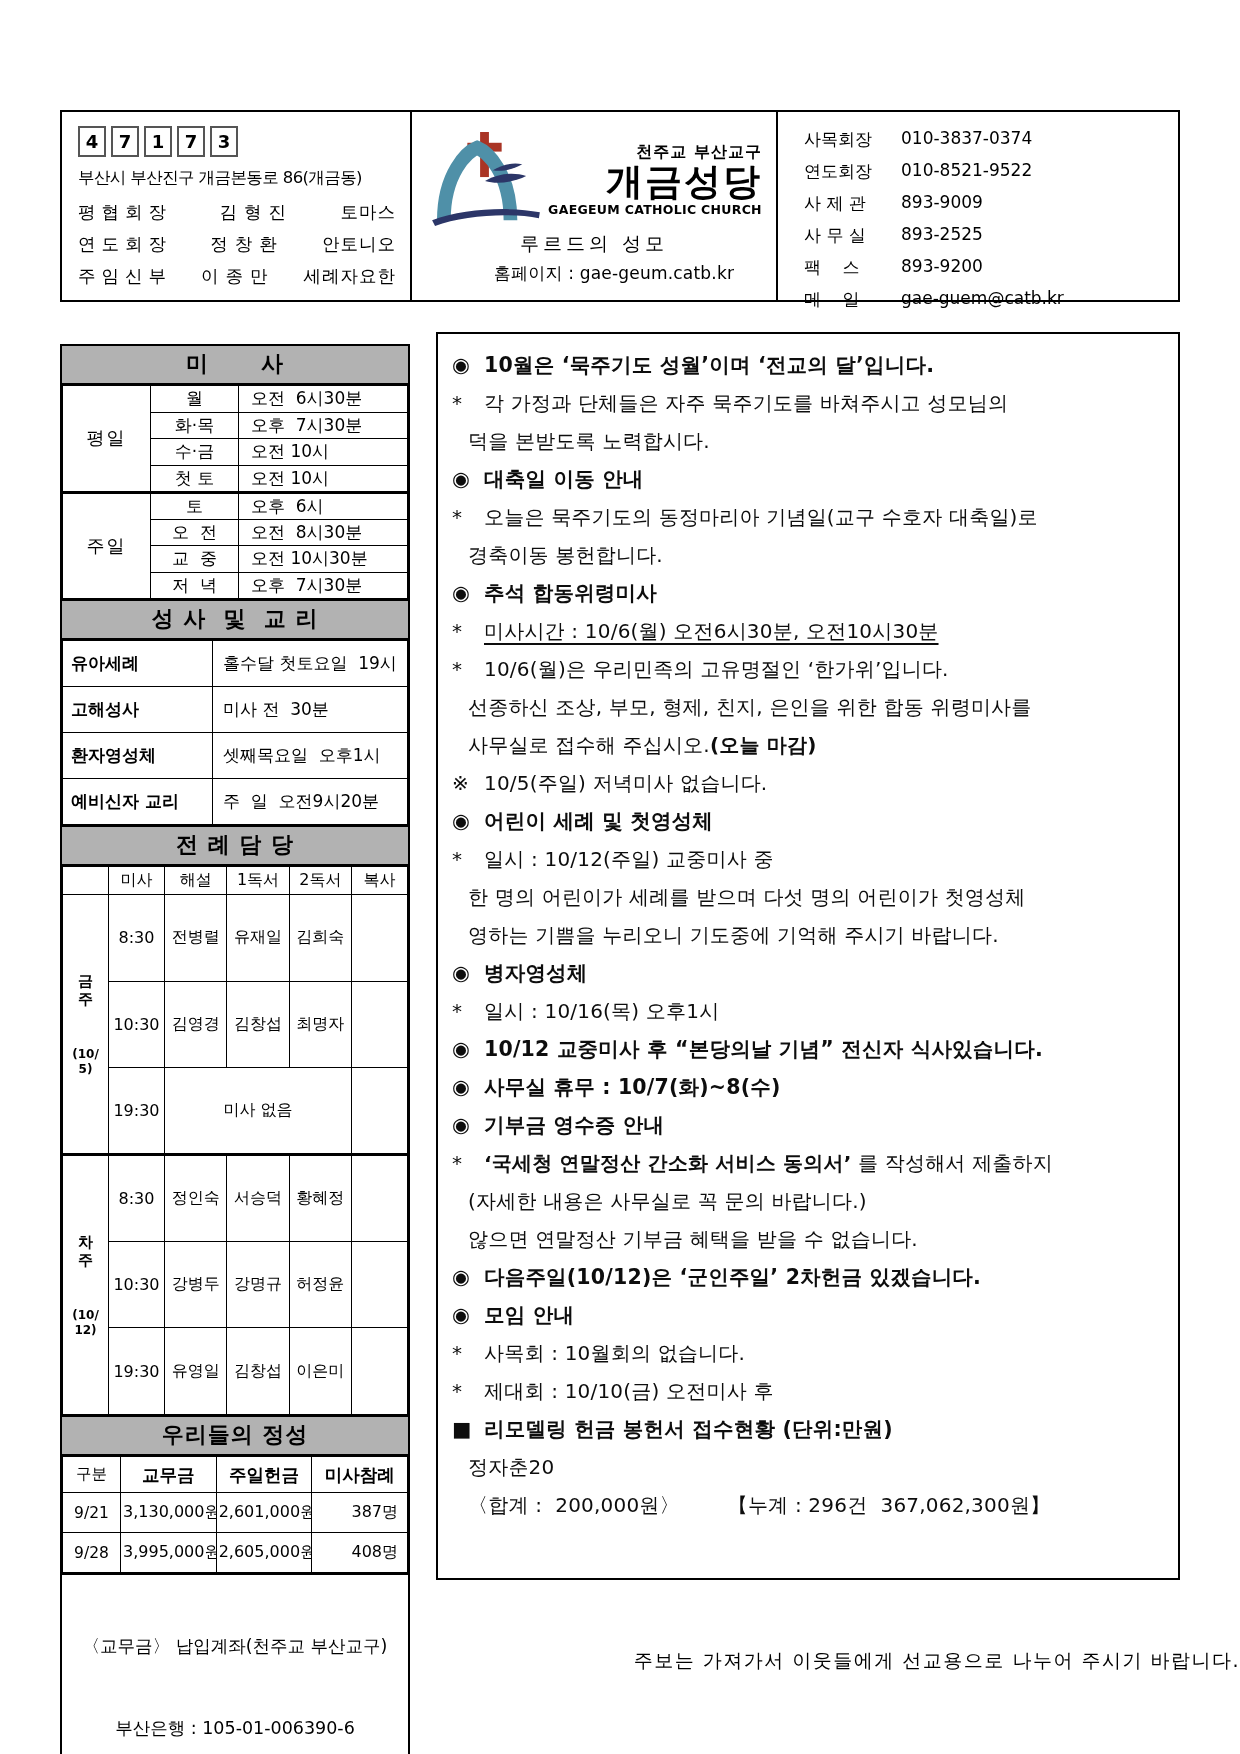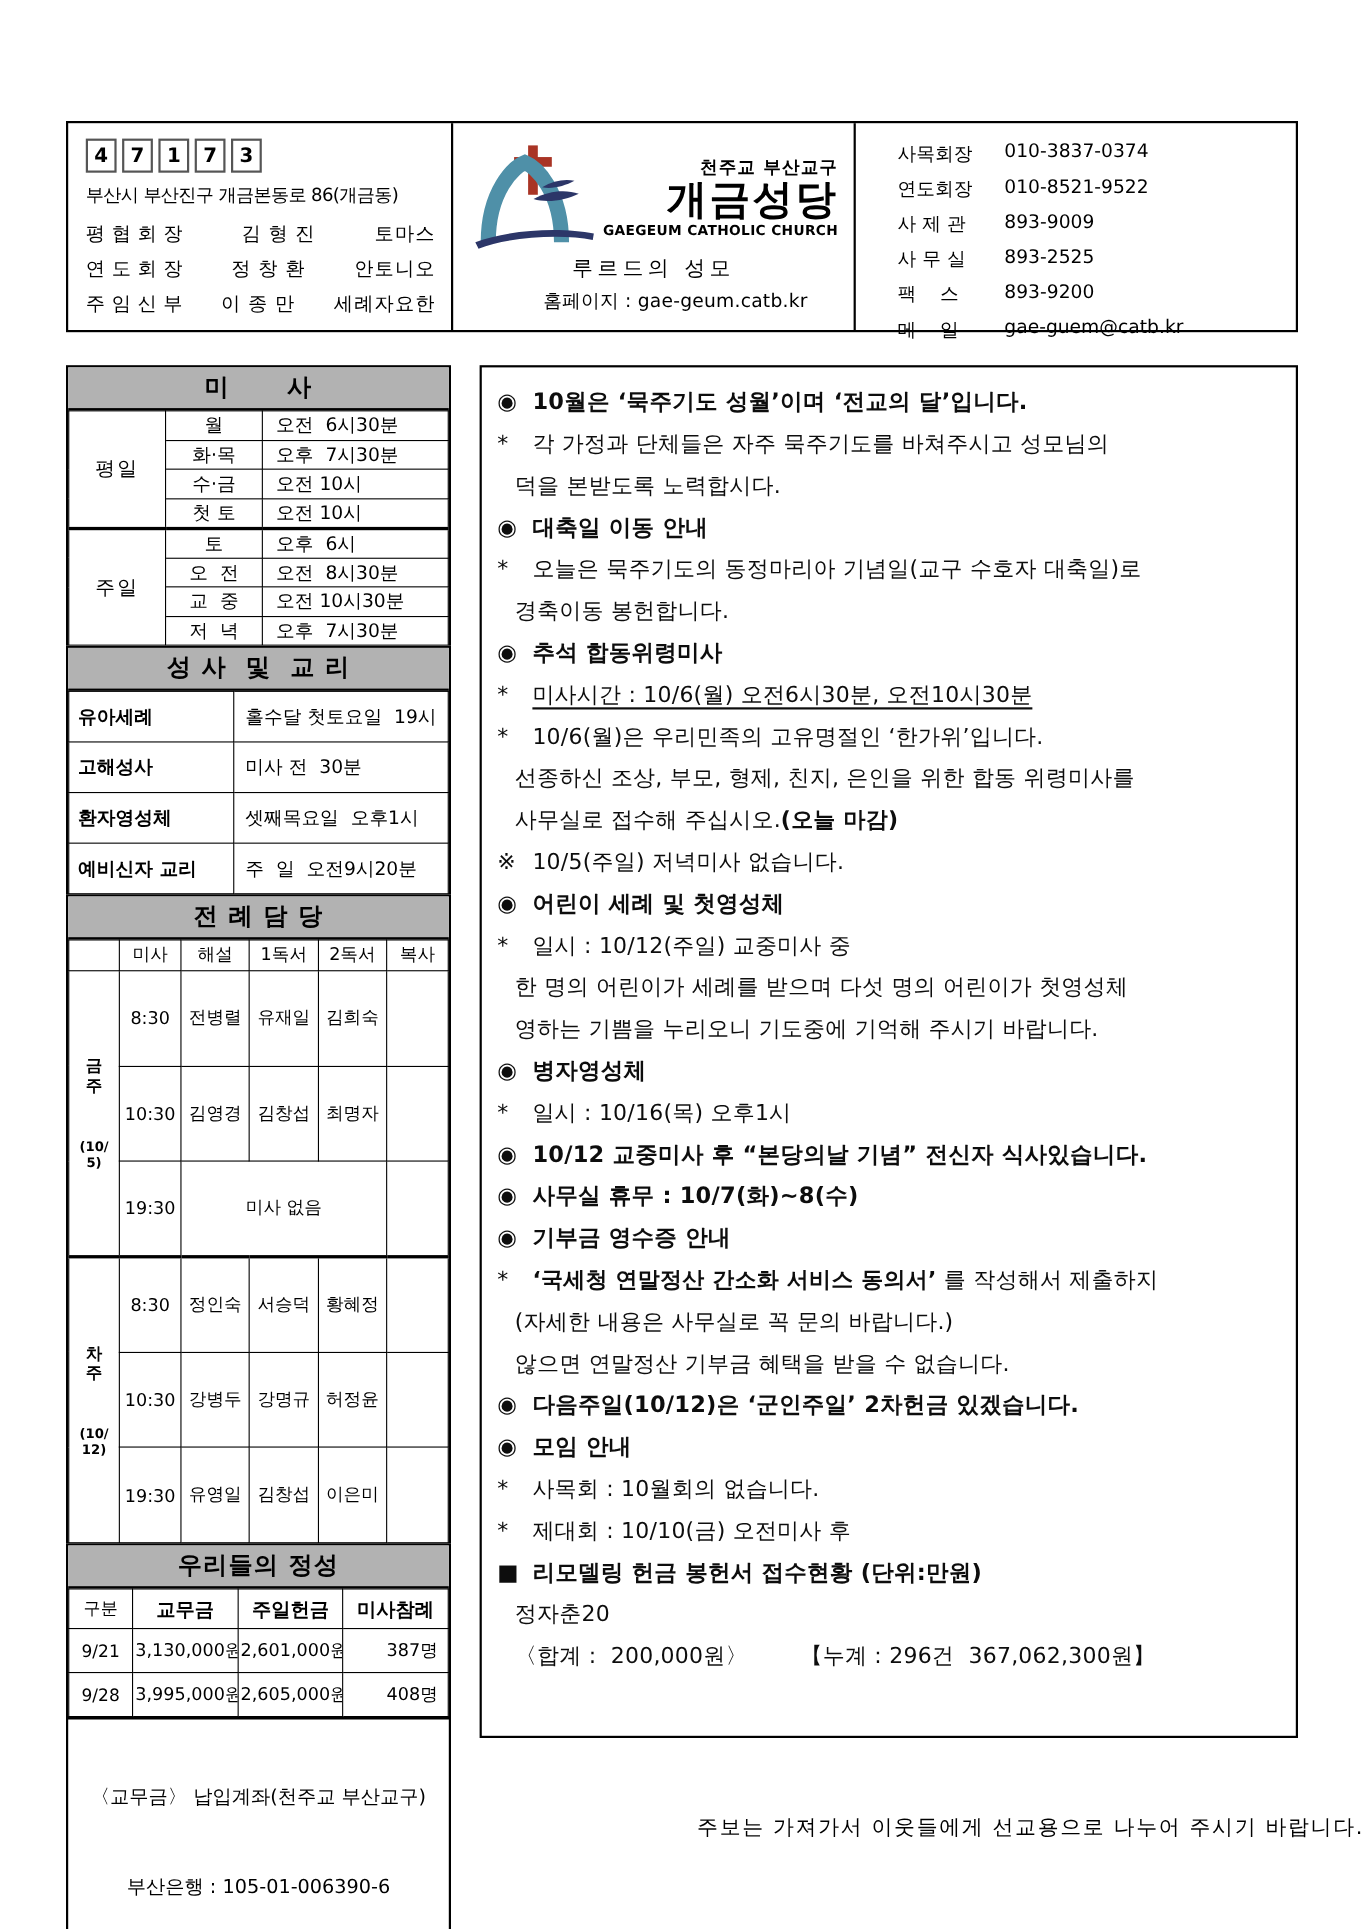--- a/index.html
+++ b/index.html
@@ -22,30 +22,30 @@
   .logo-cell{flex:1;box-sizing:border-box;border-right:2px solid #000;display:flex;
              flex-direction:column;align-items:center;justify-content:center;padding-top:4px;}
   .logo-row{display:flex;align-items:center;}
   .logo-text{text-align:right;margin-left:4px;}
   .lt-diocese{font-size:16px;font-weight:bold;letter-spacing:1px;}
   .lt-name{font-size:37px;font-weight:bold;letter-spacing:2px;line-height:1.05;}
   .lt-en{font-size:12.5px;font-weight:bold;letter-spacing:0.3px;}
   .lt-patron{font-size:19px;letter-spacing:4px;margin-top:3px;}
   .lt-home{font-size:17px;margin-top:5px;letter-spacing:0.2px;margin-left:40px;}
 
-  .contact-cell{width:400px;box-sizing:border-box;padding:16px 8px 0 38px;}
+  .contact-cell{width:400px;box-sizing:border-box;padding:16px 8px 0 26px;}
   .c-row{display:flex;font-size:17px;margin:0 0 9px 0;}
   .c-label{width:96px;white-space:pre;}
   .c-val{margin-left:1px;white-space:pre;}
 
   
   .body{display:flex;margin-top:30px;}
   .left-col{width:350px;flex:none;display:flex;flex-direction:column;height:1248px;box-sizing:border-box;}
   .sec{border:2px solid #000;margin-top:-2px;box-sizing:border-box;background:#fff;}
-  .sec.first{margin-top:0;}
+  .sec.first{margin-top:12px;}
   .sec-title{background:#b2b2b2;text-align:center;font-weight:bold;font-size:22px;
              padding:3px 0 4px 0;border-bottom:2px solid #000;white-space:pre;letter-spacing:1px;}
   table{width:100%;border-collapse:collapse;table-layout:fixed;}
   td{border:1.5px solid #000;text-align:center;font-size:17px;padding:1px 2px;box-sizing:border-box;
      overflow:hidden;white-space:pre;}
   tr.grp-split td{border-top:3px solid #000;}
 
   .mass-tbl td{height:26.5px;}
   .mass-tbl .col-lab{width:88px;font-size:18px;letter-spacing:2px;}
   .mass-tbl .col-day{width:88px;}

